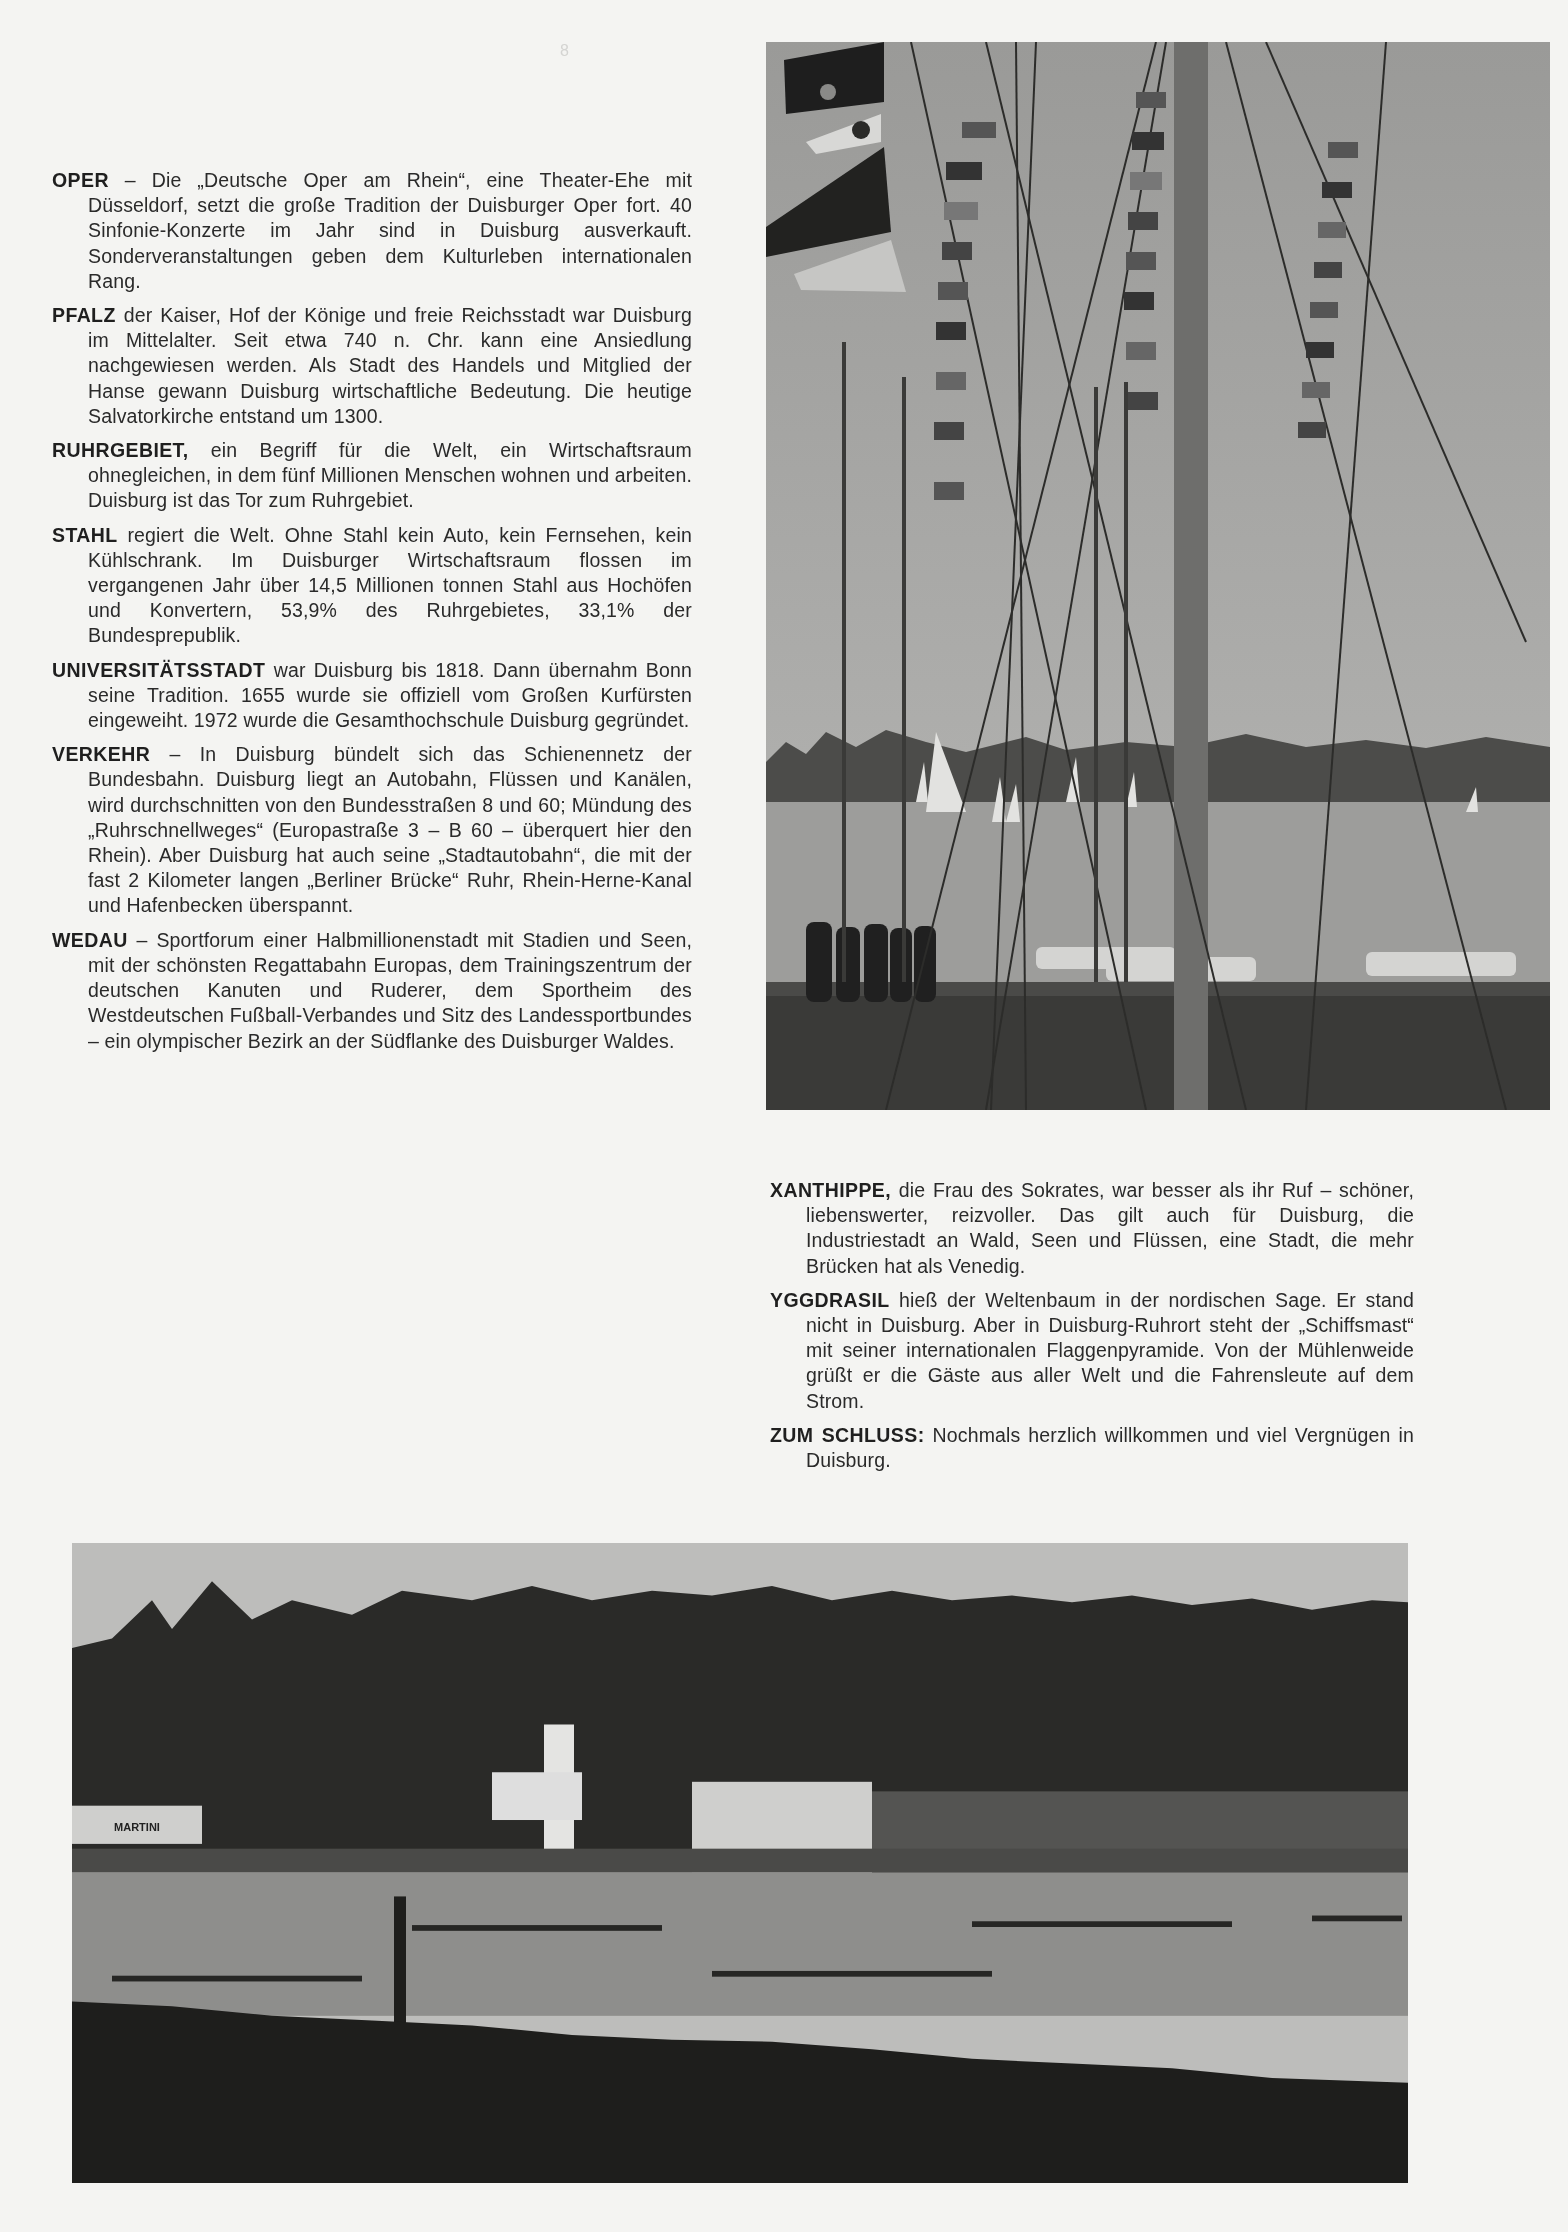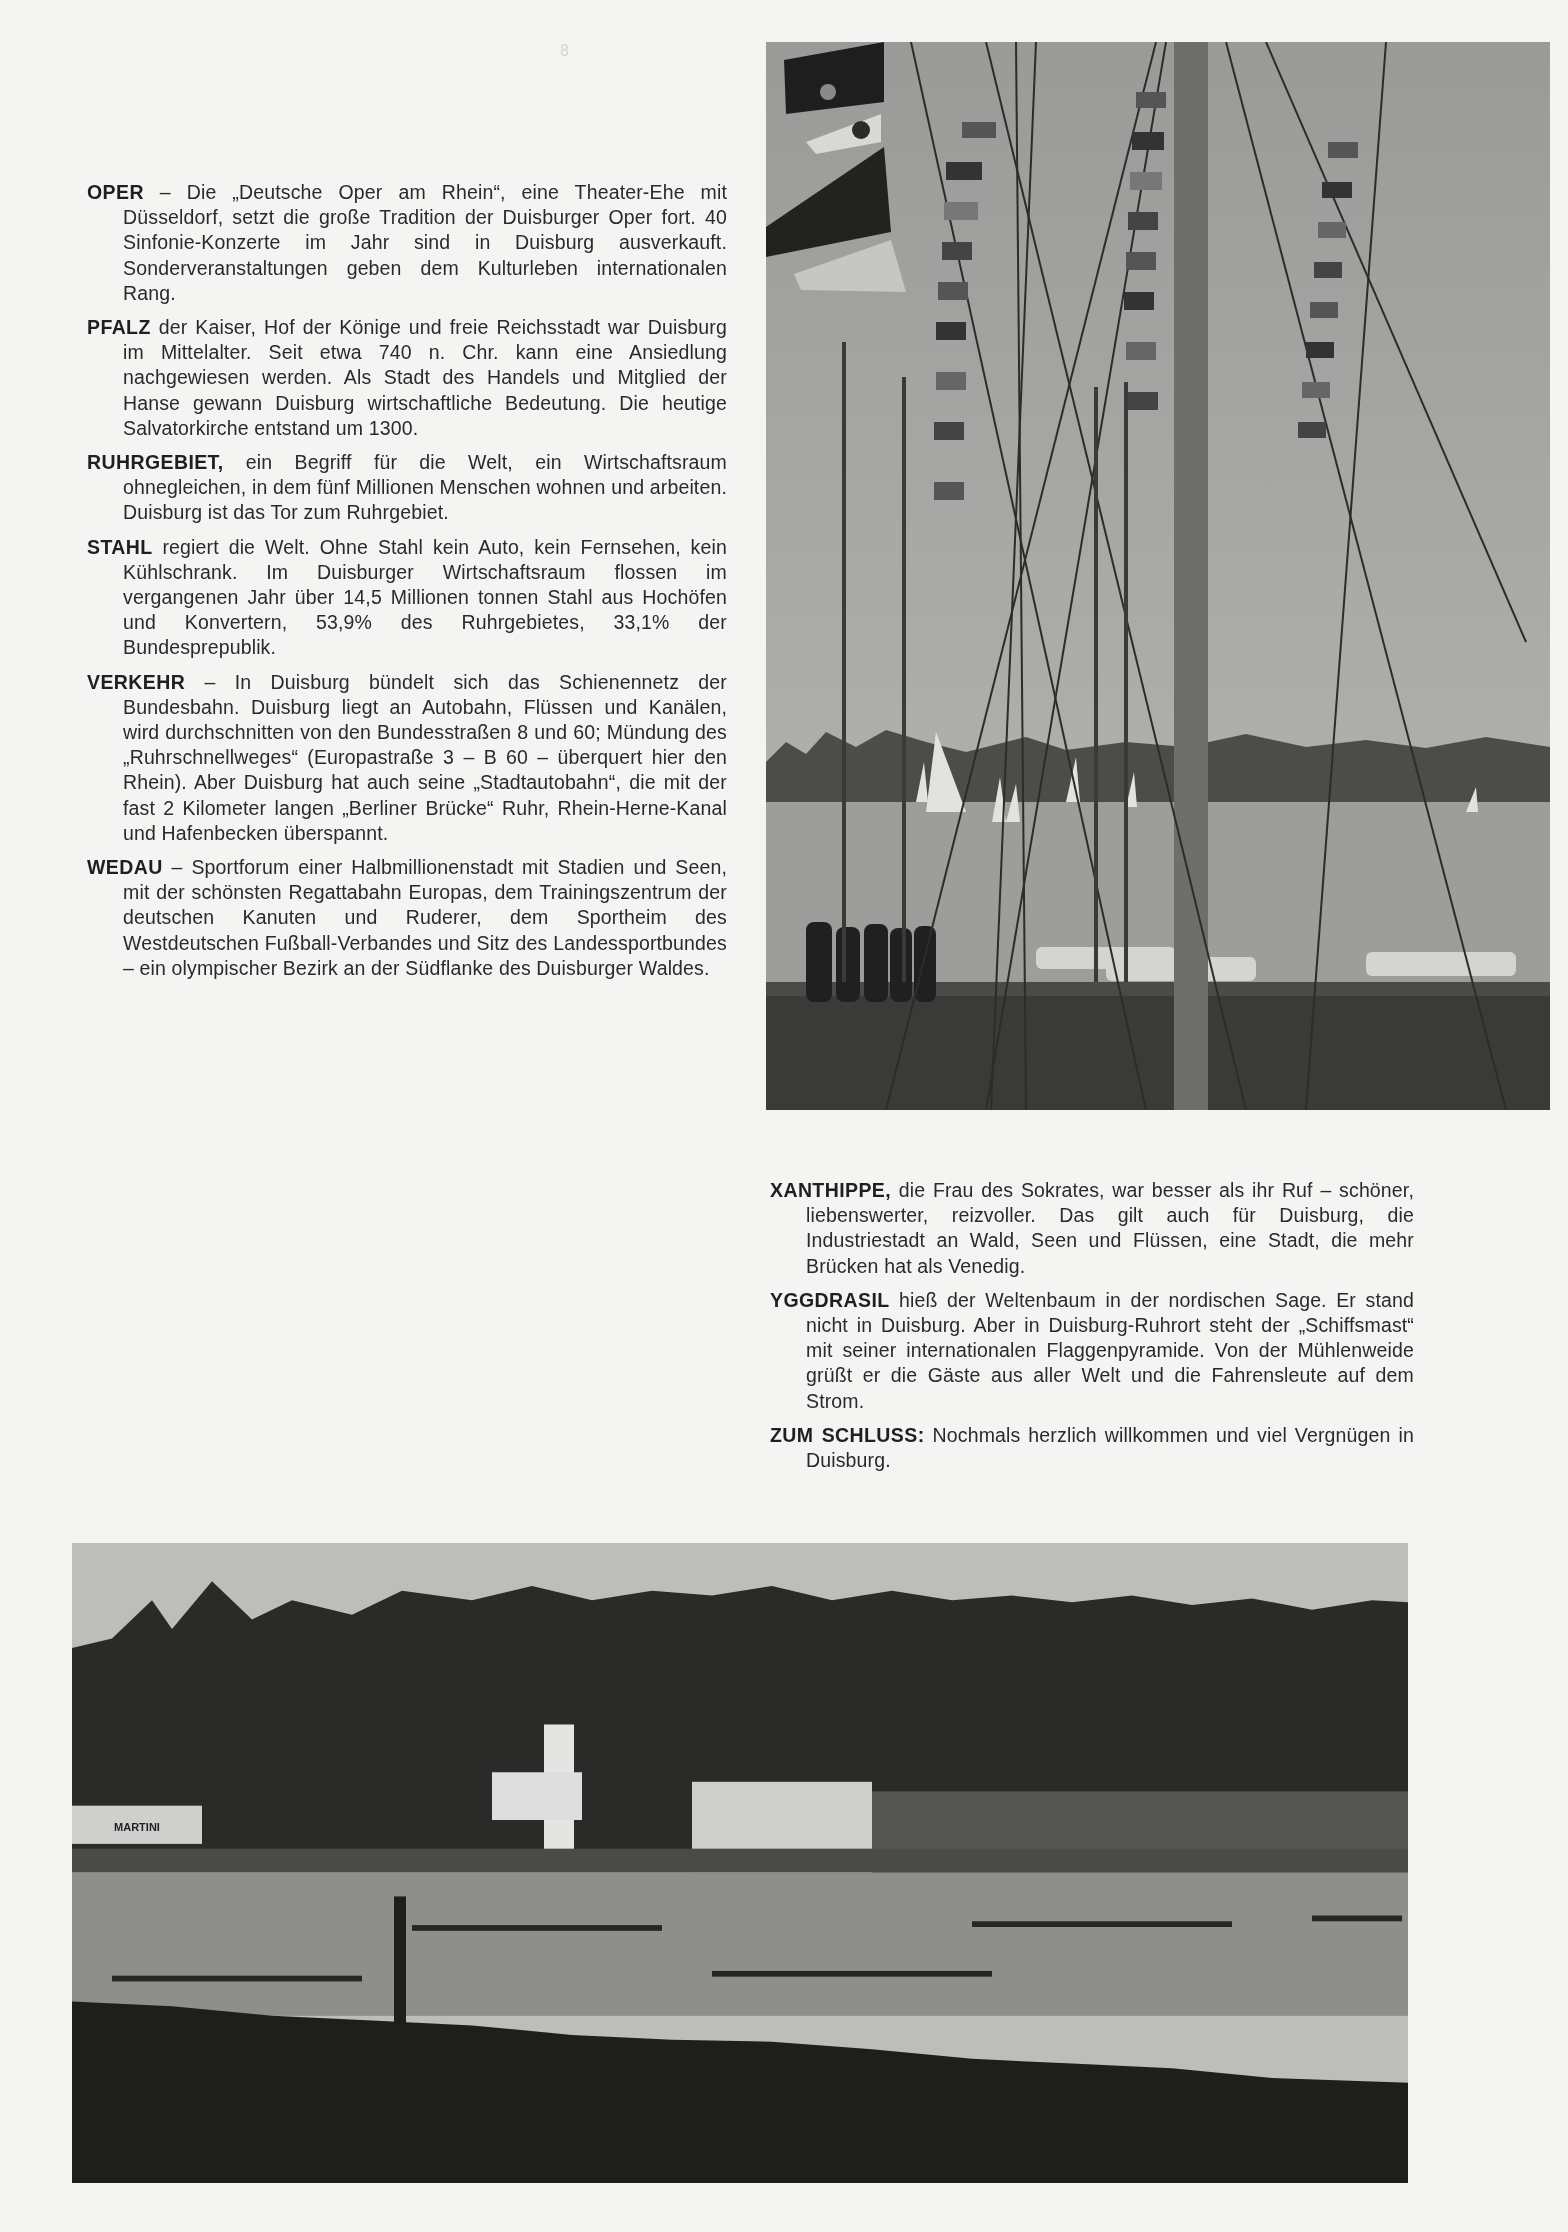--- a/index.html
+++ b/index.html
@@ -14,21 +14,21 @@
     .page-number {
       position: absolute; left: 560px; top: 42px;
       font-size: 16px; color: #d4d4d2;
     }
     .col {
       position: absolute;
       font-size: 19.5px;
       line-height: 25.2px;
       letter-spacing: 0.15px;
     }
-    .col-left { left: 52px; top: 180px; width: 640px; margin-left: 35px; }
+    .col-left { left: 52px; top: 168px; width: 640px; }
     .col-right { left: 770px; top: 1178px; width: 644px; }
     .entry {
       padding-left: 36px;
       text-indent: -36px;
       text-align: justify;
       margin: 0 0 9px 0;
     }
     .term {
       font-weight: bold;
       letter-spacing: 0.4px;
@@ -46,20 +46,21 @@
 </head>
 <body>
 
 <div class="page-number">8</div>
 
 <div class="col col-left">
   <p class="entry"><span class="term">OPER</span><span> – Die „Deutsche Oper am Rhein“, eine Theater-Ehe mit Düsseldorf, setzt die große Tradition der Duisburger Oper fort. 40 Sinfonie-Konzerte im Jahr sind in Duisburg ausverkauft. Sonderveranstaltungen geben dem Kulturleben internationalen Rang.</span></p>
   <p class="entry"><span class="term">PFALZ</span><span> der Kaiser, Hof der Könige und freie Reichsstadt war Duisburg im Mittelalter. Seit etwa 740 n. Chr. kann eine Ansiedlung nachgewiesen werden. Als Stadt des Handels und Mitglied der Hanse gewann Duisburg wirtschaftliche Bedeutung. Die heutige Salvatorkirche entstand um 1300.</span></p>
   <p class="entry"><span class="term">RUHRGEBIET,</span><span> ein Begriff für die Welt, ein Wirtschaftsraum ohnegleichen, in dem fünf Millionen Menschen wohnen und arbeiten. Duisburg ist das Tor zum Ruhrgebiet.</span></p>
   <p class="entry"><span class="term">STAHL</span><span> regiert die Welt. Ohne Stahl kein Auto, kein Fernsehen, kein Kühlschrank. Im Duisburger Wirtschaftsraum flossen im vergangenen Jahr über 14,5 Millionen tonnen Stahl aus Hochöfen und Konvertern, 53,9% des Ruhrgebietes, 33,1% der Bundesprepublik.</span></p>
+  <p class="entry"><span class="term">UNIVERSITÄTSSTADT</span><span> war Duisburg bis 1818. Dann übernahm Bonn seine Tradition. 1655 wurde sie offiziell vom Großen Kurfürsten eingeweiht. 1972 wurde die Gesamthochschule Duisburg gegründet.</span></p>
   <p class="entry"><span class="term">VERKEHR</span><span> – In Duisburg bündelt sich das Schienennetz der Bundesbahn. Duisburg liegt an Autobahn, Flüssen und Kanälen, wird durchschnitten von den Bundesstraßen 8 und 60; Mündung des „Ruhrschnellweges“ (Europastraße 3 – B 60 – überquert hier den Rhein). Aber Duisburg hat auch seine „Stadtautobahn“, die mit der fast 2 Kilometer langen „Berliner Brücke“ Ruhr, Rhein-Herne-Kanal und Hafenbecken überspannt.</span></p>
   <p class="entry"><span class="term">WEDAU</span><span> – Sportforum einer Halbmillionenstadt mit Stadien und Seen, mit der schönsten Regattabahn Europas, dem Trainingszentrum der deutschen Kanuten und Ruderer, dem Sportheim des Westdeutschen Fußball-Verbandes und Sitz des Landessportbundes – ein olympischer Bezirk an der Südflanke des Duisburger Waldes.</span></p>
 </div>
 
 <div class="col col-right">
   <p class="entry"><span class="term">XANTHIPPE,</span><span> die Frau des Sokrates, war besser als ihr Ruf – schöner, liebenswerter, reizvoller. Das gilt auch für Duisburg, die Industriestadt an Wald, Seen und Flüssen, eine Stadt, die mehr Brücken hat als Venedig.</span></p>
   <p class="entry"><span class="term">YGGDRASIL</span><span> hieß der Weltenbaum in der nordischen Sage. Er stand nicht in Duisburg. Aber in Duisburg-Ruhrort steht der „Schiffsmast“ mit seiner internationalen Flaggenpyramide. Von der Mühlenweide grüßt er die Gäste aus aller Welt und die Fahrensleute auf dem Strom.</span></p>
   <p class="entry"><span class="term">ZUM SCHLUSS:</span><span> Nochmals herzlich willkommen und viel Vergnügen in Duisburg.</span></p>
 </div>
 

